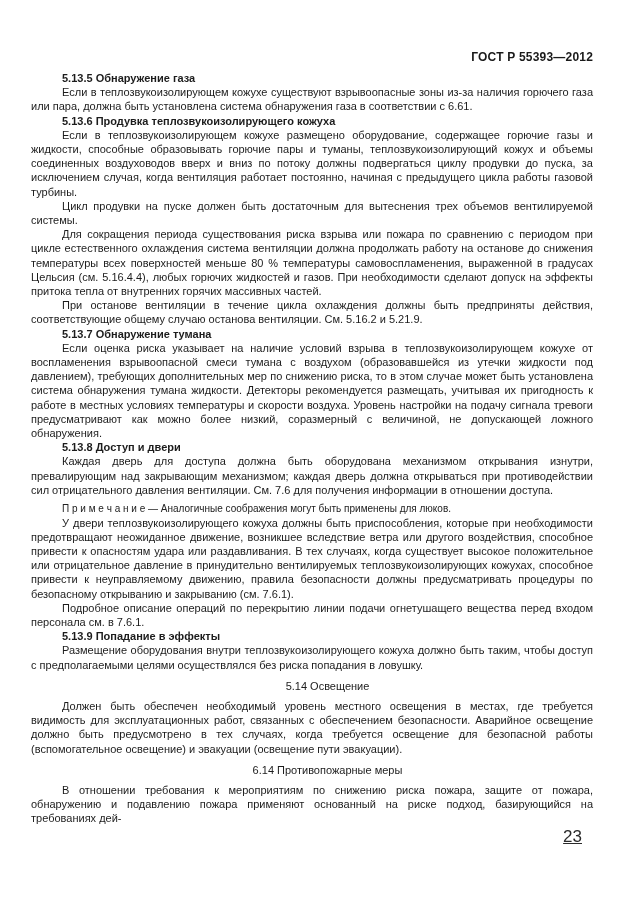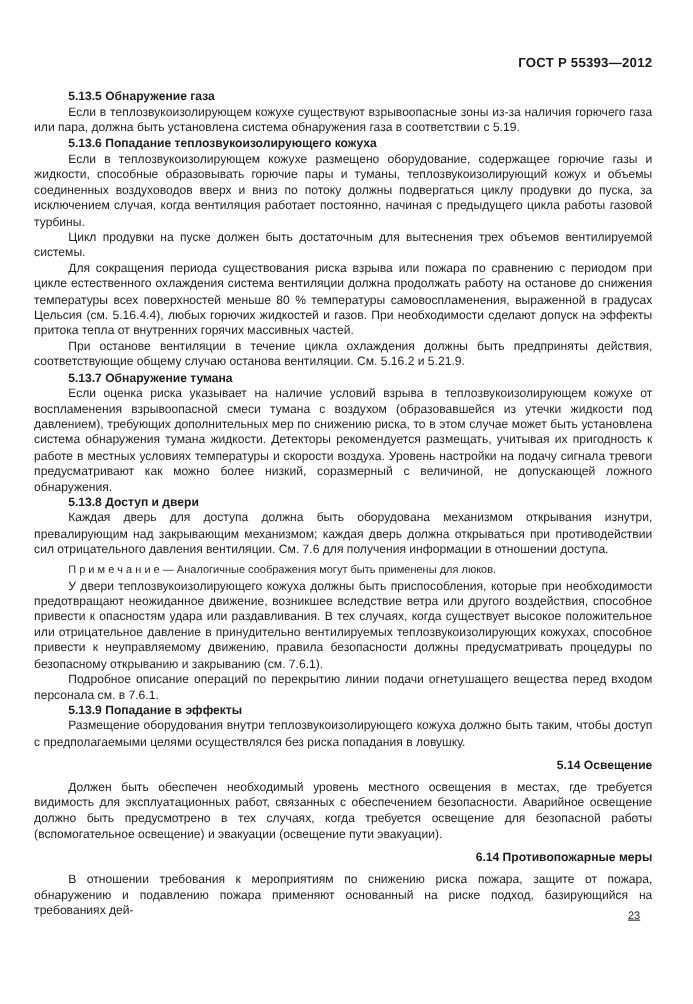--- a/index.html
+++ b/index.html
@@ -23,69 +23,69 @@
     left: 31px;
     right: 37px;
     text-align: right;
     font-size: 12px;
     font-weight: bold;
     letter-spacing: 0.2px;
     color: #1a1a1a;
   }
   .content {
     position: absolute;
-    top: 81px;
+    top: 71px;
     left: 31px;
     width: 562px;
     text-align: justify;
     font-size: 11px;
     line-height: 14.2px;
   }
   .content .para,
   .content .note,
   .content .heading2,
   .content .heading3 {
     margin: 0;
     padding: 0;
     text-indent: 31px;
   }
   .content .heading2 {
-    font-weight: bold;
-    text-align: right;
+    font-weight: normal;
+    text-align: center;
     margin: 7px 0 6px 0;
   }
   .content .heading3 {
     font-weight: bold;
     text-align: left;
   }
   .content .note {
     font-size: 10px;
     line-height: 13.5px;
     margin: 5px 0 0 0;
     color: #222222;
   }
   .page-footer {
     position: absolute;
     top: 827px;
     right: 48px;
-    font-size: 10px;
+    font-size: 17px;
     color: #2a2a2a;
     text-decoration: underline;
   }
 </style>
 </head>
 <body>
 
 <div class="page">
   <div class="running-header">ГОСТ Р 55393—2012</div>
 
   <div class="content">
       <div class="heading3">5.13.5 Обнаружение газа</div>
-      <p class="para">Если в теплозвукоизолирующем кожухе существуют взрывоопасные зоны из-за наличия горючего газа или пара, должна быть установлена система обнаружения газа в соответствии с 5.19.</p>
-      <div class="heading3">5.13.6 Попадание теплозвукоизолирующего кожуха</div>
+      <p class="para">Если в теплозвукоизолирующем кожухе существуют взрывоопасные зоны из-за наличия горючего газа или пара, должна быть установлена система обнаружения газа в соответствии с 6.61.</p>
+      <div class="heading3">5.13.6 Продувка теплозвукоизолирующего кожуха</div>
       <p class="para">Если в теплозвукоизолирующем кожухе размещено оборудование, содержащее горючие газы и жидкости, способные образовывать горючие пары и туманы, теплозвукоизолирующий кожух и объемы соединенных воздуховодов вверх и вниз по потоку должны подвергаться циклу продувки до пуска, за исключением случая, когда вентиляция работает постоянно, начиная с предыдущего цикла работы газовой турбины.</p>
       <p class="para">Цикл продувки на пуске должен быть достаточным для вытеснения трех объемов вентилируемой системы.</p>
       <p class="para">Для сокращения периода существования риска взрыва или пожара по сравнению с периодом при цикле естественного охлаждения система вентиляции должна продолжать работу на останове до снижения температуры всех поверхностей меньше 80 % температуры самовоспламенения, выраженной в градусах Цельсия (см. 5.16.4.4), любых горючих жидкостей и газов. При необходимости сделают допуск на эффекты притока тепла от внутренних горячих массивных частей.</p>
       <p class="para">При останове вентиляции в течение цикла охлаждения должны быть предприняты действия, соответствующие общему случаю останова вентиляции. См. 5.16.2 и 5.21.9.</p>
       <div class="heading3">5.13.7 Обнаружение тумана</div>
       <p class="para">Если оценка риска указывает на наличие условий взрыва в теплозвукоизолирующем кожухе от воспламенения взрывоопасной смеси тумана с воздухом (образовавшейся из утечки жидкости под давлением), требующих дополнительных мер по снижению риска, то в этом случае может быть установлена система обнаружения тумана жидкости. Детекторы рекомендуется размещать, учитывая их пригодность к работе в местных условиях температуры и скорости воздуха. Уровень настройки на подачу сигнала тревоги предусматривают как можно более низкий, соразмерный с величиной, не допускающей ложного обнаружения.</p>
       <div class="heading3">5.13.8 Доступ и двери</div>
       <p class="para">Каждая дверь для доступа должна быть оборудована механизмом открывания изнутри, превалирующим над закрывающим механизмом; каждая дверь должна открываться при противодействии сил отрицательного давления вентиляции. См. 7.6 для получения информации в отношении доступа.</p>
       <p class="note">П р и м е ч а н и е — Аналогичные соображения могут быть применены для люков.</p>
       <p class="para">У двери теплозвукоизолирующего кожуха должны быть приспособления, которые при необходимости предотвращают неожиданное движение, возникшее вследствие ветра или другого воздействия, способное привести к опасностям удара или раздавливания. В тех случаях, когда существует высокое положительное или отрицательное давление в принудительно вентилируемых теплозвукоизолирующих кожухах, способное привести к неуправляемому движению, правила безопасности должны предусматривать процедуры по безопасному открыванию и закрыванию (см. 7.6.1).</p>

